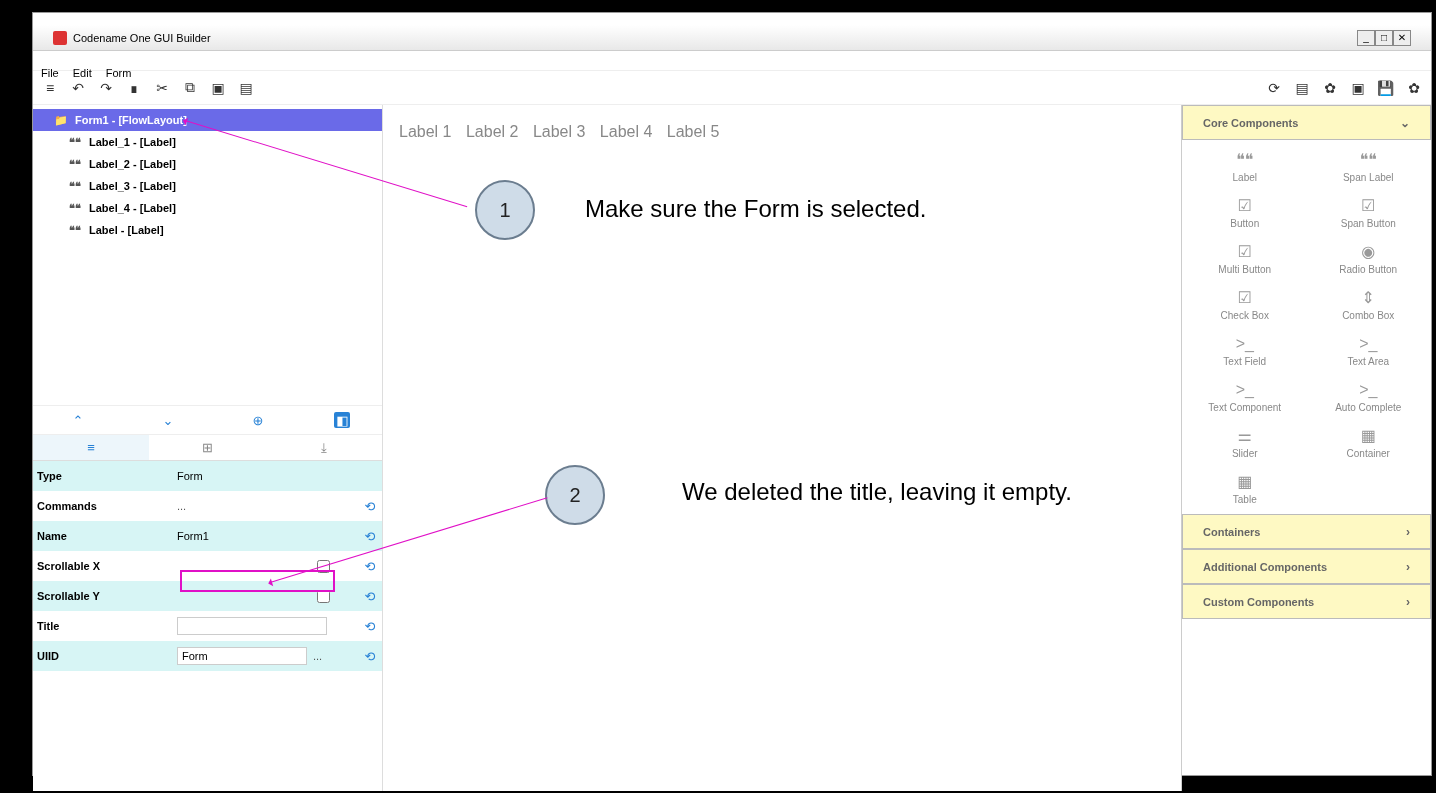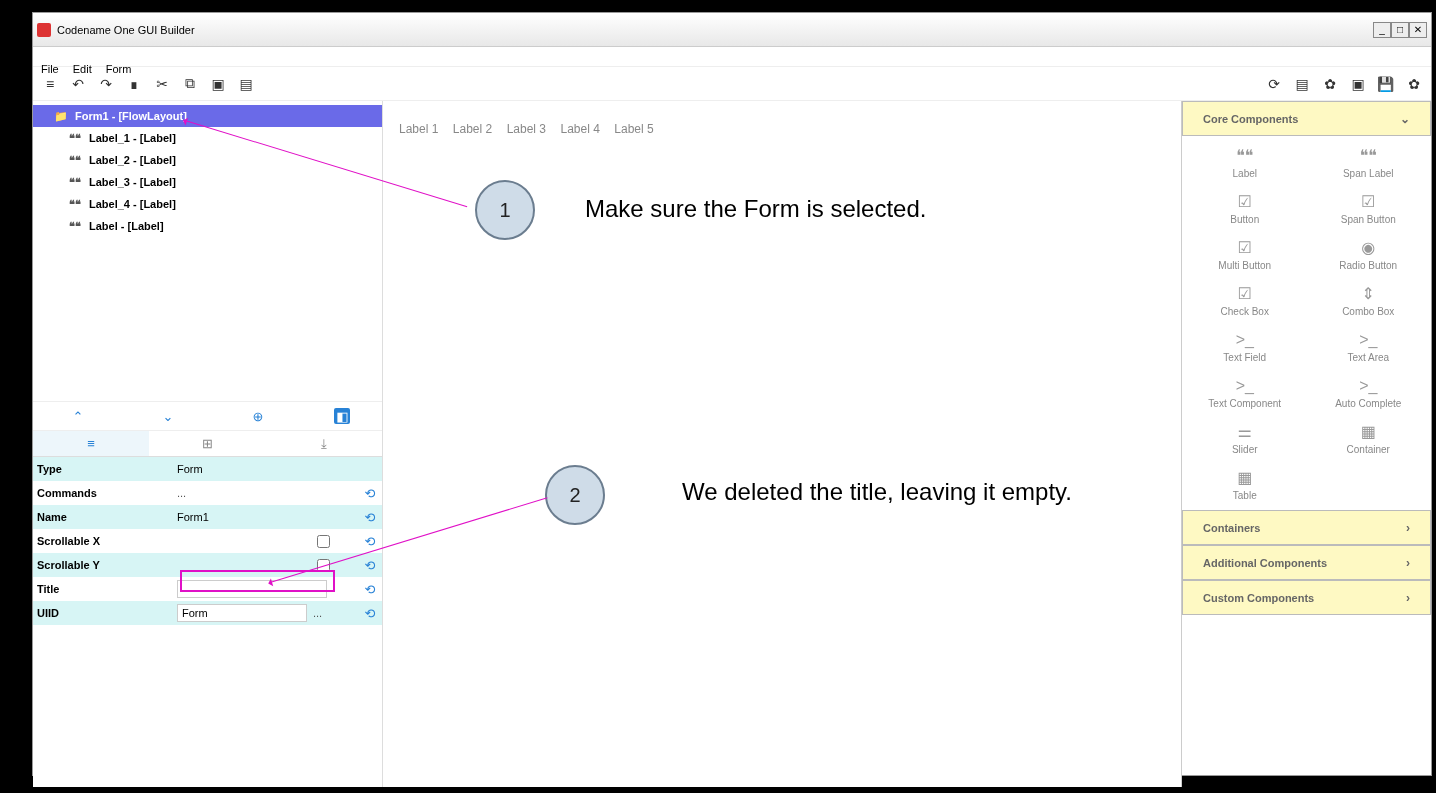--- a/index.html
+++ b/index.html
@@ -1,19 +1,19 @@
 <!DOCTYPE html>
 <html><head>
 <meta charset="utf-8">
 <style>
 * { box-sizing: border-box; margin: 0; padding: 0; font-family: Arial, sans-serif; }
 body { background: #000; width: 1436px; height: 793px; position: relative; overflow: hidden; }
 .outer { position: absolute; left: 32px; top: 12px; width: 1400px; height: 764px; background: #fff; border: 1px solid #999; }
 
-.titlebar { height: 34px; background: linear-gradient(#fff,#e8e8e8); border-bottom: 1px solid #ccc; display: flex; align-items: center; padding: 0 4px; font-size: 11px; }
+.titlebar { height: 26px; background: linear-gradient(#fff,#e8e8e8); border-bottom: 1px solid #ccc; display: flex; align-items: center; padding: 0 20px; font-size: 11px; margin-top: 12px; }
 .titlebar .logo { width: 14px; height: 14px; background: #d33; margin-right: 6px; border-radius: 2px; }
 .titlebar .wbtns { margin-left: auto; display: flex; gap: 0; }
 .titlebar .wbtn { width: 18px; height: 16px; border: 1px solid #888; background: #eee; font-size: 10px; display: flex; align-items: center; justify-content: center; cursor: pointer; }
 
 .menubar { height: 20px; display: flex; align-items: center; gap: 14px; padding: 0 8px; font-size: 11px; border-bottom: 1px solid #eee; }
 .menubar span { cursor: pointer; margin-top: 24px; }
 
 .toolbar { height: 34px; display: flex; align-items: center; padding: 0 8px; gap: 10px; border-bottom: 1px solid #eee; }
 .toolbar .tbtn { width: 18px; height: 18px; display: flex; align-items: center; justify-content: center; cursor: pointer; color: #333; font-size: 14px; }
 .toolbar .spacer { flex: 1; }
@@ -31,38 +31,38 @@
 
 .midbtns { height: 30px; border-top: 1px solid #eee; border-bottom: 1px solid #eee; display: flex; align-items: center; justify-content: space-around; }
 .midbtns .mb { cursor: pointer; font-size: 13px; color: #2882d6; padding: 2px 8px; }
 .midbtns .mb.sq { background: #2882d6; color: #fff; border-radius: 2px; width: 16px; height: 16px; display: flex; align-items: center; justify-content: center; }
 
 .proptabs { height: 26px; border-bottom: 1px solid #ddd; display: flex; }
 .proptab { flex: 1; display: flex; align-items: center; justify-content: center; font-size: 13px; color: #2882d6; cursor: pointer; }
 .proptab.icon-only { color: #888; }
 
 .proptable { flex: 1; overflow: auto; font-size: 11px; }
-.prow { height: 24px; display: flex; align-items: center; }
+.prow { height: 30px; display: flex; align-items: center; }
 .prow:nth-child(odd) { background: #d7f5f5; }
 .prow:nth-child(even) { background: #fff; }
 .prow .pname { width: 140px; padding-left: 4px; font-weight: bold; }
 .prow .pval { flex: 1; padding-left: 4px; position: relative; display: flex; align-items: center; }
 .prow .pval input[type=text] { border: 1px solid #ccc; height: 18px; padding: 0 4px; font-size: 11px; width: 130px; }
 .prow .pval input[type=checkbox] { margin-left: auto; margin-right: 28px; }
 .prow .revert { width: 24px; display: flex; justify-content: center; color: #2882d6; cursor: pointer; font-size: 13px; }
 .prow .dots { color: #555; cursor: pointer; }
 
 .bottomtabs { height: 26px; border-top: 1px solid #ddd; display: flex; }
 .bottomtab { flex: 1; display: flex; align-items: center; justify-content: center; font-size: 10px; cursor: pointer; color: #444; }
 .bottomtab.active { color: #2882d6; }
 
 
 .center { flex: 1; background: #fff; padding: 8px; }
 .canvas { background: #fff; padding: 10px 8px; }
-.canvas .clabel { display: inline-block; margin-right: 10px; font-size: 12px; color: #888; }
+.canvas .clabel { display: inline-block; margin-right: 10px; font-size: 16px; color: #888; }
 
 
 .right { width: 250px; border-left: 1px solid #ccc; display: flex; flex-direction: column; }
 .acchdr { height: 35px; background: #fef9c3; border: 1px solid #bbb; display: flex; align-items: center; padding: 0 20px; font-size: 11px; color: #666; cursor: pointer; font-weight: bold; }
 .acchdr .chev { margin-left: auto; font-size: 12px; }
 .palette { flex: 0 0 auto; display: grid; grid-template-columns: 1fr 1fr; gap: 2px 2px; padding: 4px 2px; background: #fff; }
 .pitem { display: flex; flex-direction: column; align-items: center; justify-content: center; height: 44px; cursor: pointer; }
 .pitem .picon { width: 20px; height: 20px; display: flex; align-items: center; justify-content: center; color: #999; font-size: 16px; }
 .pitem .plabel { font-size: 10px; color: #888; margin-top: 2px; }
 

